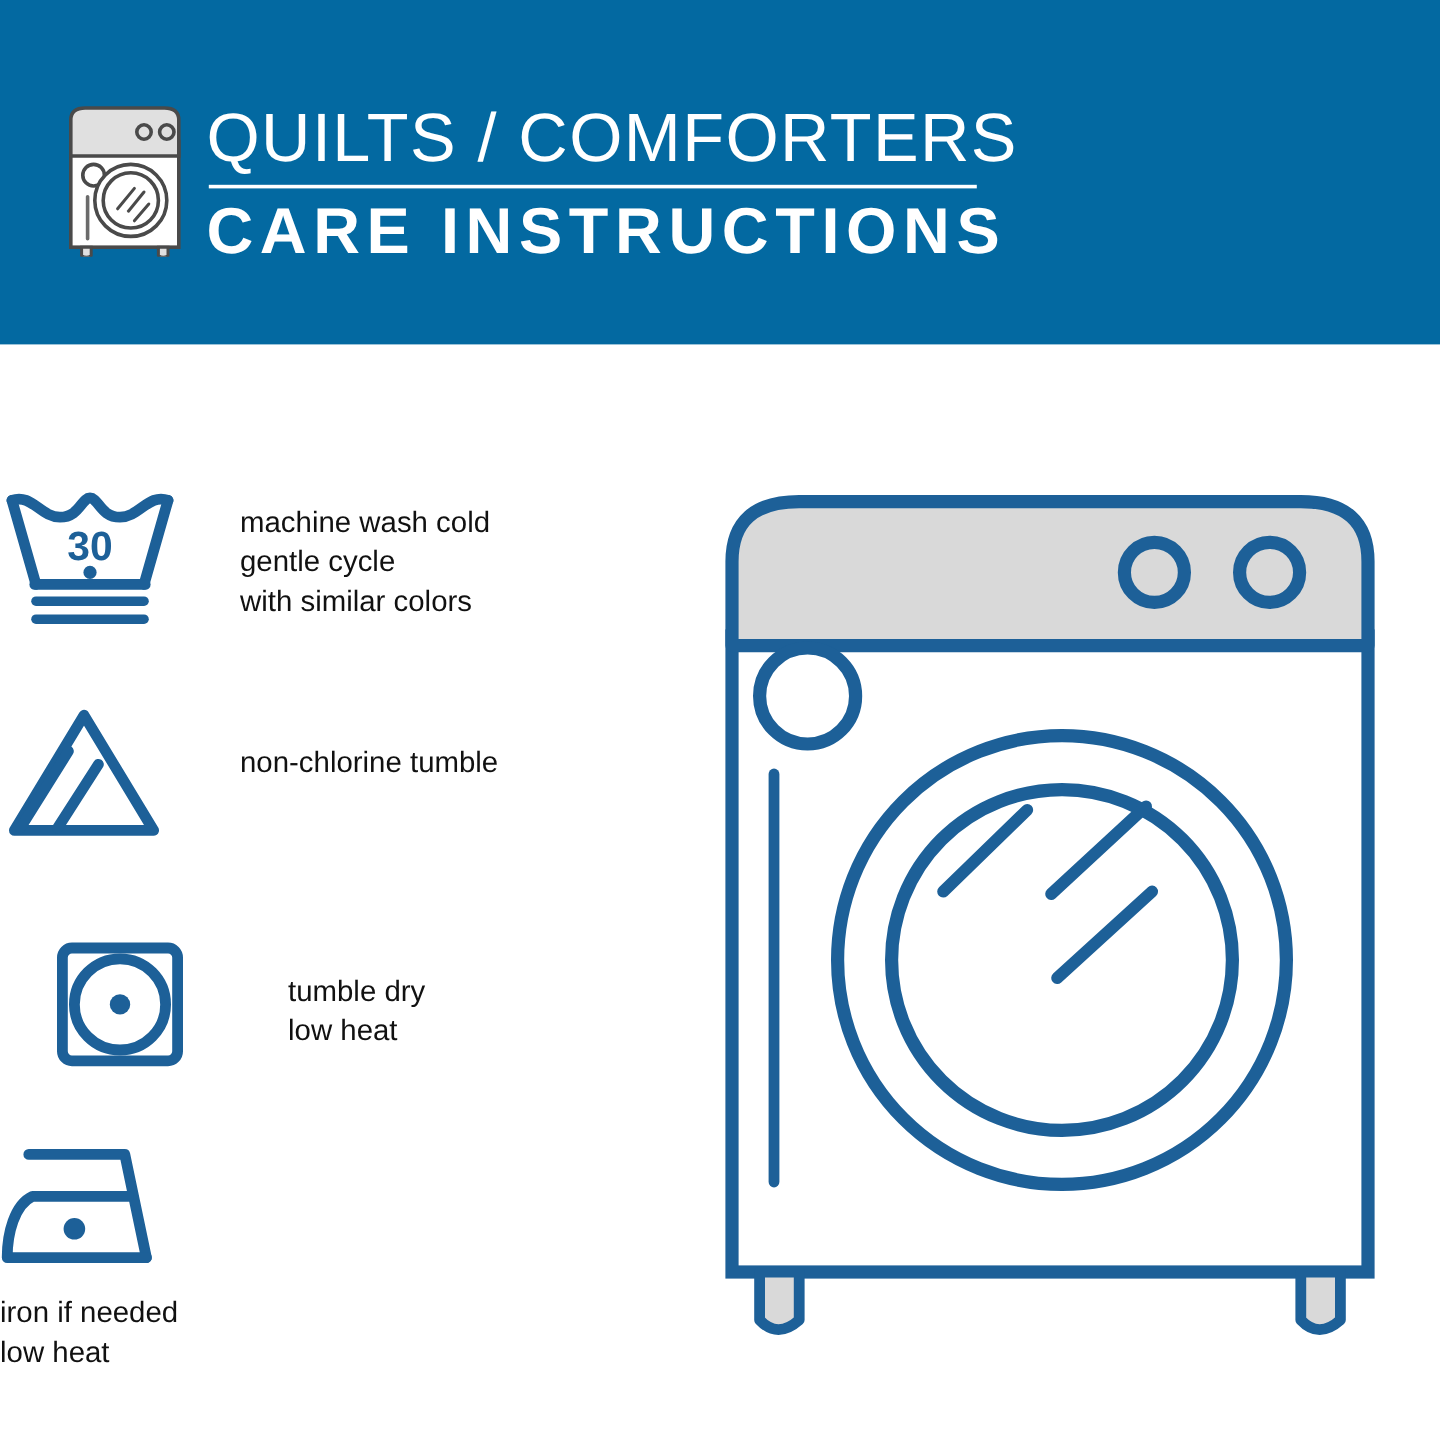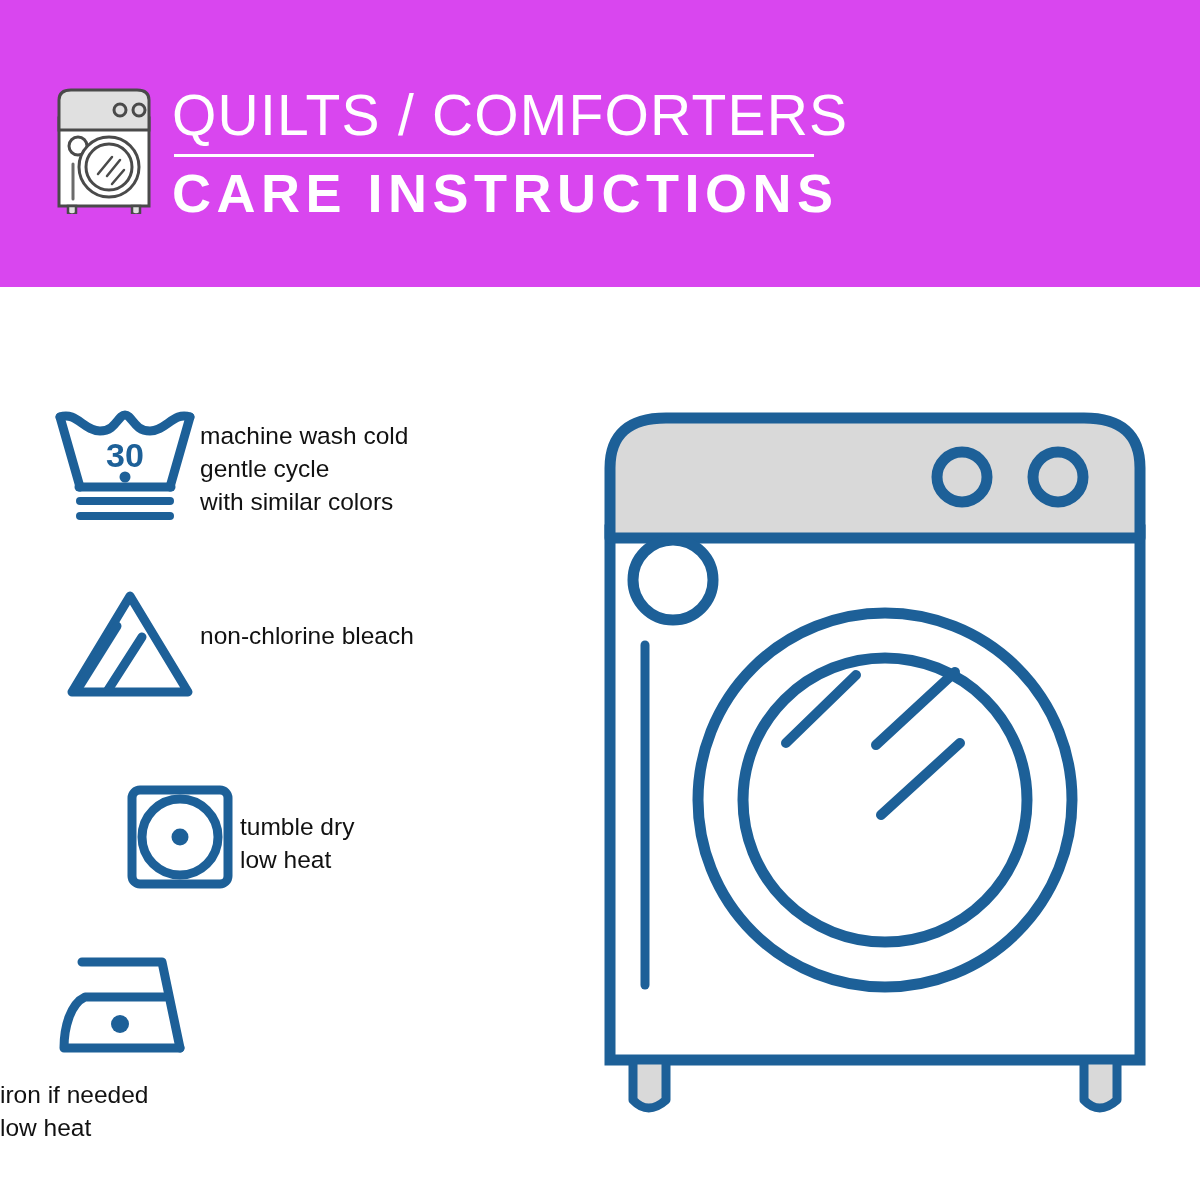--- a/index.html
+++ b/index.html
@@ -18,21 +18,21 @@
     overflow: hidden;
   }
 
   
   .header {
     position: absolute;
     left: 0;
     top: 0;
     width: 1200px;
     height: 287px;
-    background: #d946ef;
+    background: #0369a1;
   }
   .header-logo {
     position: absolute;
     left: 52px;
     top: 82px;
     width: 110px;
     height: 132px;
   }
   .header-titles {
     position: absolute;
@@ -75,21 +75,21 @@
     position: absolute;
     left: 0;
     width: 520px;
     display: flex;
     align-items: flex-start;
   }
   .care-row .symbol {
     width: 200px;
     min-width: 200px;
     display: flex;
-    justify-content: flex-end;
+    justify-content: flex-start;
     align-items: flex-start;
   }
   .care-row .caption {
     font-size: 24.5px;
     line-height: 33px;
     color: #111111;
     font-weight: 400;
     padding-top: 2px;
   }
   .care-row .caption div { white-space: nowrap; }
@@ -182,21 +182,21 @@
 
     <div class="care-row" id="row-bleach">
       <div class="symbol">
         <svg viewBox="0 0 140 114" width="140" height="114" aria-hidden="true">
           <path d="M70 9 L128 105 L12 105 Z" fill="none" stroke="#1d6098" stroke-width="9" stroke-linejoin="round"></path>
           <line x1="57" y1="39" x2="17" y2="103" stroke="#1d6098" stroke-width="9" stroke-linecap="round"></line>
           <line x1="82" y1="50" x2="48" y2="103" stroke="#1d6098" stroke-width="9" stroke-linecap="round"></line>
         </svg>
       </div>
       <div class="caption">
-        <div>non-chlorine bleach</div>
+        <div>non-chlorine tumble</div>
       </div>
     </div>
 
     <div class="care-row" id="row-dry">
       <div class="symbol">
         <svg viewBox="0 0 120 110" width="120" height="110" aria-hidden="true">
           <rect x="12" y="8" width="96" height="94" rx="8" ry="8" fill="none" stroke="#1d6098" stroke-width="9"></rect>
           <circle cx="60" cy="55" r="38" fill="none" stroke="#1d6098" stroke-width="9"></circle>
           <circle cx="60" cy="55" r="8.5" fill="#1d6098"></circle>
         </svg>

